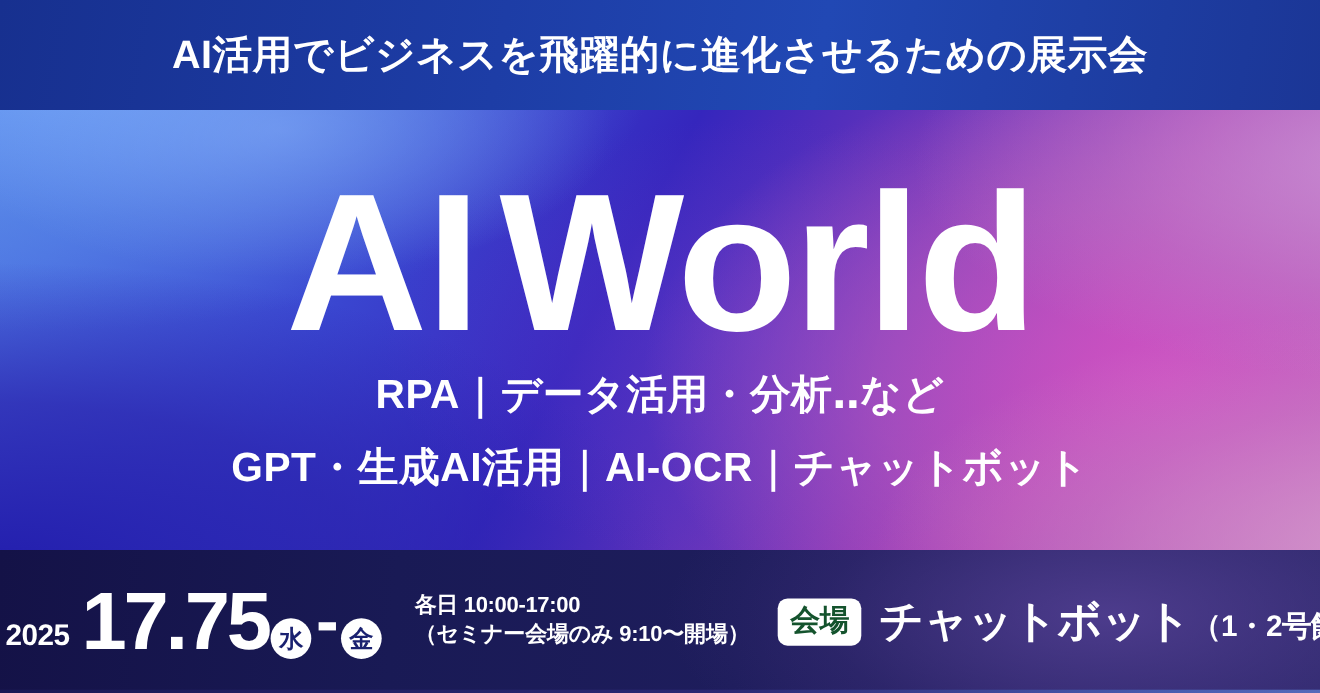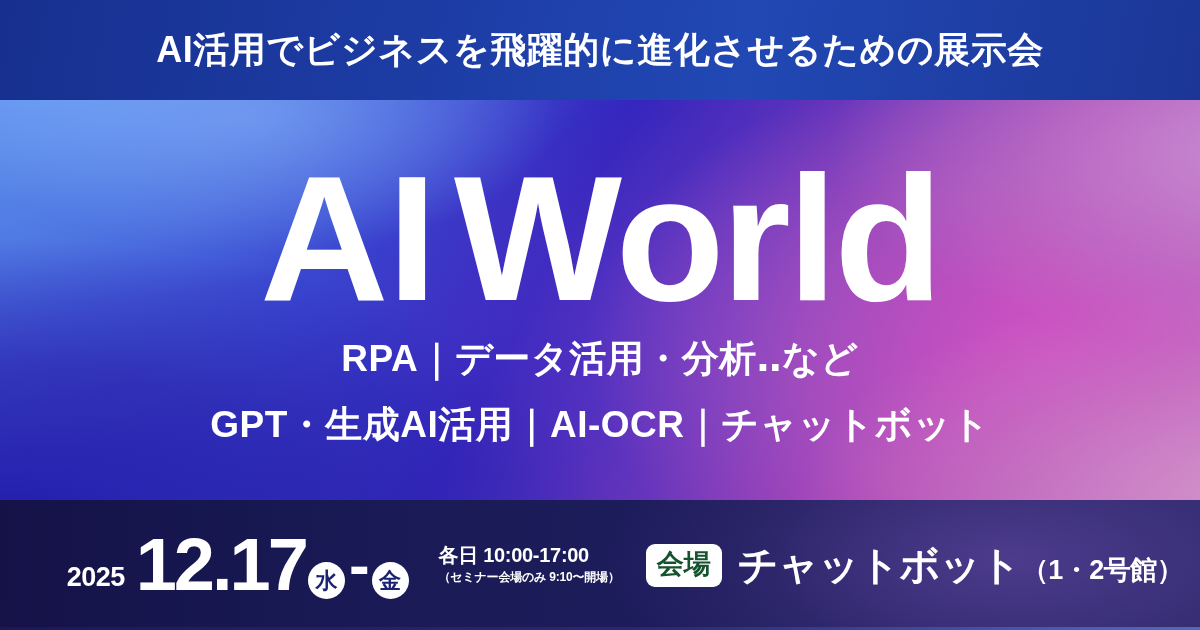--- a/index.html
+++ b/index.html
@@ -237,21 +237,21 @@
     margin-bottom: 2px;
   }
   .time-main {
     font-size: 20px;
     font-weight: 700;
     line-height: 1.12;
     letter-spacing: -0.3px;
     white-space: nowrap;
   }
   .time-note {
-    font-size: 12px;
+    font-size: 20px;
     font-weight: 700;
     line-height: 1.2;
     margin-top: 3px;
     white-space: nowrap;
     letter-spacing: -0.2px;
   }
 
   .venue-badge {
     margin-left: 26px;
     background: #ffffff;
@@ -308,21 +308,21 @@
       </div>
       <div class="sub-line sub-2">RPA｜データ活用・分析‥など</div>
       <div class="sub-line sub-1">GPT・生成AI活用｜AI-OCR｜チャットボット</div>
     </div>
   </div>
 
   <div class="footer-bar">
 
     <div class="date-group">
       <span class="year">2025</span>
-      <span class="bigdate">12.17</span>
+      <span class="bigdate">17.75</span>
       <span class="dow">水</span>
       <span class="dash">-</span>
       <span class="dow">金</span>
     </div>
 
     <div class="time-group">
       <div class="time-main">各日 10:00-17:00</div>
       <div class="time-note">（セミナー会場のみ 9:10〜開場）</div>
     </div>
 

